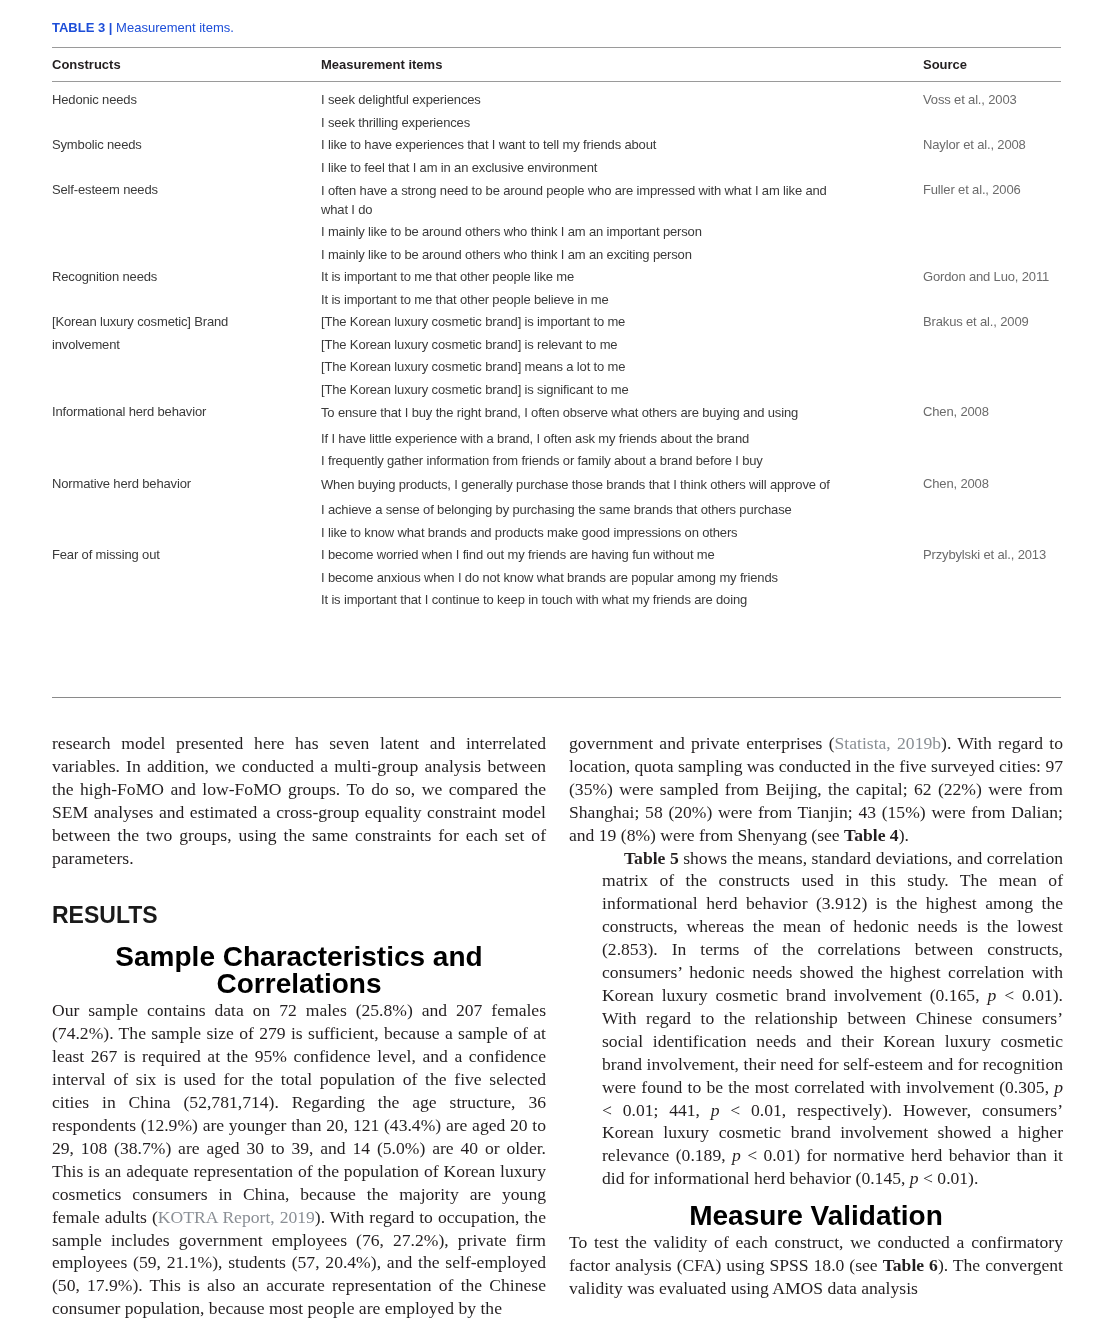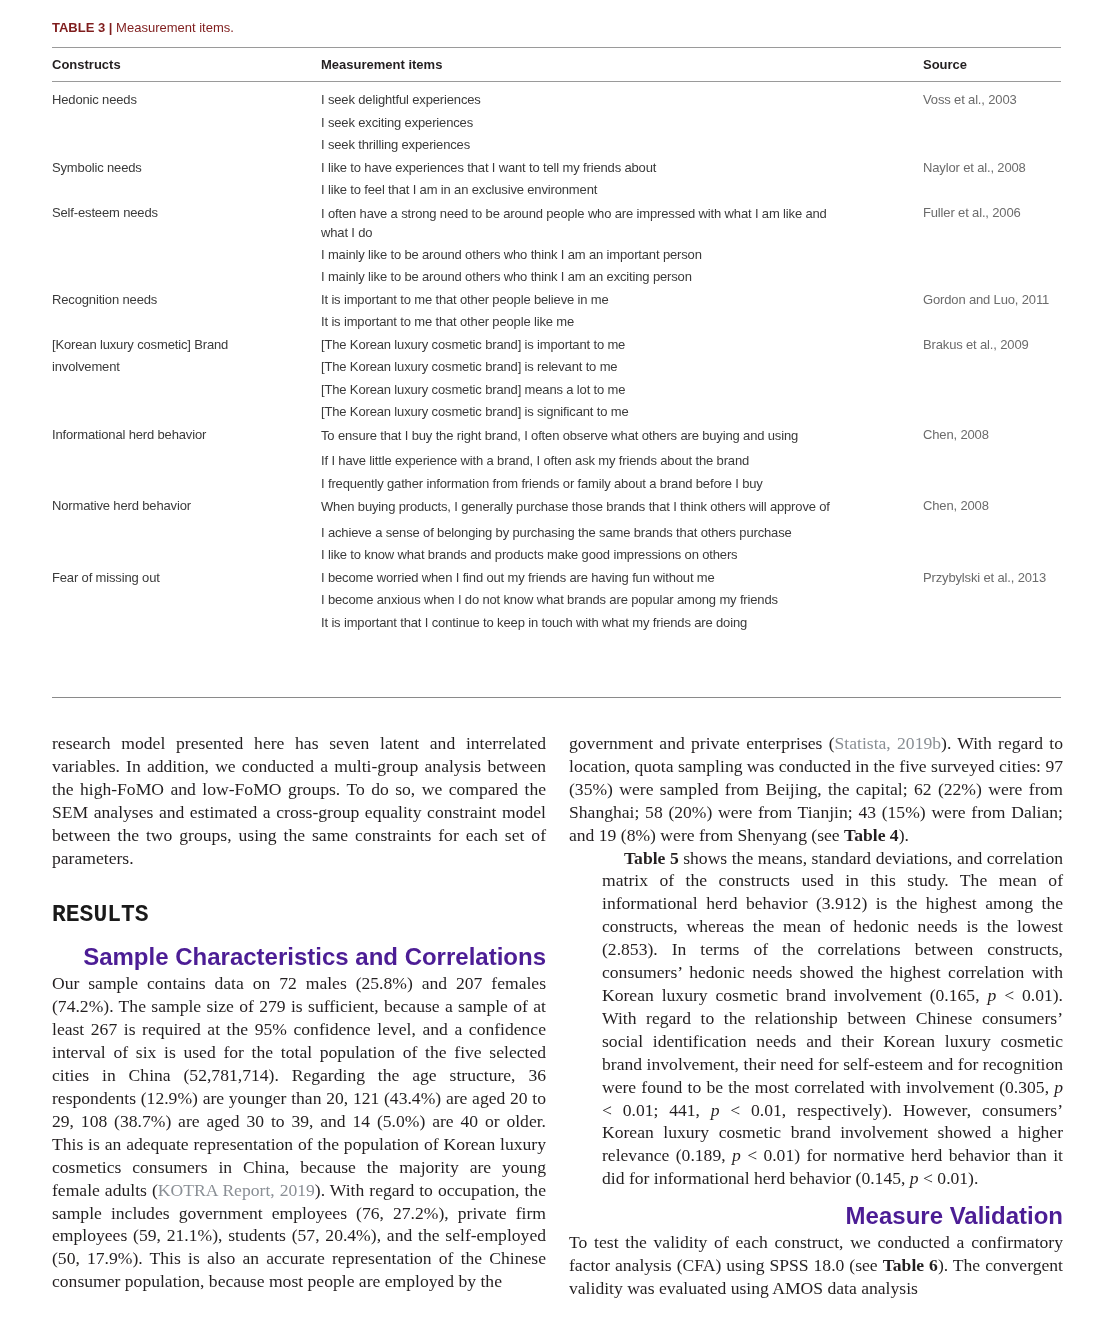--- a/index.html
+++ b/index.html
@@ -1,20 +1,20 @@
 <!DOCTYPE html>
 <html><head>
 <meta charset="utf-8">
 <style>
   html, body { margin: 0; padding: 0; background: #ffffff; }
   body { width: 1100px; height: 1329px; position: relative; overflow: hidden; color: #231f20; }
   .page { position: absolute; left: 52px; top: 0; width: 1009px; }
 
   
-  .caption { position: absolute; top: 20px; left: 0; font-family: "Liberation Sans", sans-serif; font-size: 13px; color: #7f1d1d; }
+  .caption { position: absolute; top: 20px; left: 0; font-family: "Liberation Sans", sans-serif; font-size: 13px; color: #1d4ed8; }
   .caption b { font-weight: bold; }
 
   .rule { position: absolute; left: 0; width: 1009px; height: 0; border-top: 1.5px solid #9a9a9a; }
   .rule.top { top: 47px; }
   .rule.mid { top: 81px; }
   .rule.bot { top: 697px; border-top-color: #8a8a8a; }
 
   .thead { position: absolute; top: 57px; left: 0; width: 1009px; font-family: "Liberation Sans", sans-serif; font-size: 13px; font-weight: bold; color: #231f20; }
   .thead span { position: absolute; top: 0; white-space: nowrap; }
   .c1 { left: 0; }
@@ -29,22 +29,22 @@
   .trow .item.wrap { line-height: 19px; padding-top: 2px; padding-bottom: 2px; }
   .trow .source { position: absolute; left: 871px; top: 0; line-height: 22.5px; color: #6b6b6b; white-space: nowrap; }
 
   
   .col { position: absolute; top: 732px; width: 494px; font-family: "Liberation Serif", serif; font-size: 17.6px; line-height: 22.9px; color: #231f20; text-align: justify; }
   .col.left { left: 52px; }
   .col.right { left: 569px; }
   .col p { margin: 0; }
   .col p.indent { text-indent: 22px; margin-left: 33px; }
   .cite { color: #8a8f95; }
-  .h-results { font-family: Liberation Mono, monospace; font-weight: bold; font-size: 23px; margin: 32px 0 14px 0; line-height: 28px; color: #1a1a1a; text-align: left; }
-  .h-sub { font-family: "Liberation Sans", sans-serif; font-weight: bold; font-size: 24px; margin: 0 0 2px 0; line-height: 27px; color: #4c1d95; text-align: right; }
+  .h-results { font-family: Liberation Sans, sans-serif; font-weight: bold; font-size: 23px; margin: 32px 0 14px 0; line-height: 28px; color: #1a1a1a; text-align: left; }
+  .h-sub { font-family: "Liberation Sans", sans-serif; font-weight: bold; font-size: 28px; margin: 0 0 2px 0; line-height: 27px; color: #000000; text-align: center; }
   .h-sub.mv { margin-top: 12px; }
   i { font-style: italic; }
   b.ref { font-weight: bold; }
 </style>
 </head>
 <body>
 
 <div class="page">
   <div class="caption">
     <b>TABLE 3</b>
@@ -58,21 +58,20 @@
     <span class="c2">Measurement items</span>
     <span class="c3">Source</span>
   </div>
   <div class="rule mid"></div>
 
   <div class="tbody" id="tbody">
       <div class="trow">
         <div class="construct">Hedonic needs</div>
         <div class="items">
           <div class="item">I seek delightful experiences</div>
-          <div class="item">I seek exciting experiences</div>
           <div class="item">I seek thrilling experiences</div>
         </div>
         <div class="source">Voss et al., 2003</div>
       </div>
       <div class="trow">
         <div class="construct">Symbolic needs</div>
         <div class="items">
           <div class="item">I like to have experiences that I want to tell my friends about</div>
           <div class="item">I like to feel that I am in an exclusive environment</div>
         </div>
@@ -83,22 +82,22 @@
         <div class="items">
           <div class="item wrap">I often have a strong need to be around people who are impressed with what I am like and what I do</div>
           <div class="item">I mainly like to be around others who think I am an important person</div>
           <div class="item">I mainly like to be around others who think I am an exciting person</div>
         </div>
         <div class="source">Fuller et al., 2006</div>
       </div>
       <div class="trow">
         <div class="construct">Recognition needs</div>
         <div class="items">
+          <div class="item">It is important to me that other people like me</div>
           <div class="item">It is important to me that other people believe in me</div>
-          <div class="item">It is important to me that other people like me</div>
         </div>
         <div class="source">Gordon and Luo, 2011</div>
       </div>
       <div class="trow">
         <div class="construct">[Korean luxury cosmetic] Brand involvement</div>
         <div class="items">
           <div class="item">[The Korean luxury cosmetic brand] is important to me</div>
           <div class="item">[The Korean luxury cosmetic brand] is relevant to me</div>
           <div class="item">[The Korean luxury cosmetic brand] means a lot to me</div>
           <div class="item">[The Korean luxury cosmetic brand] is significant to me</div>

